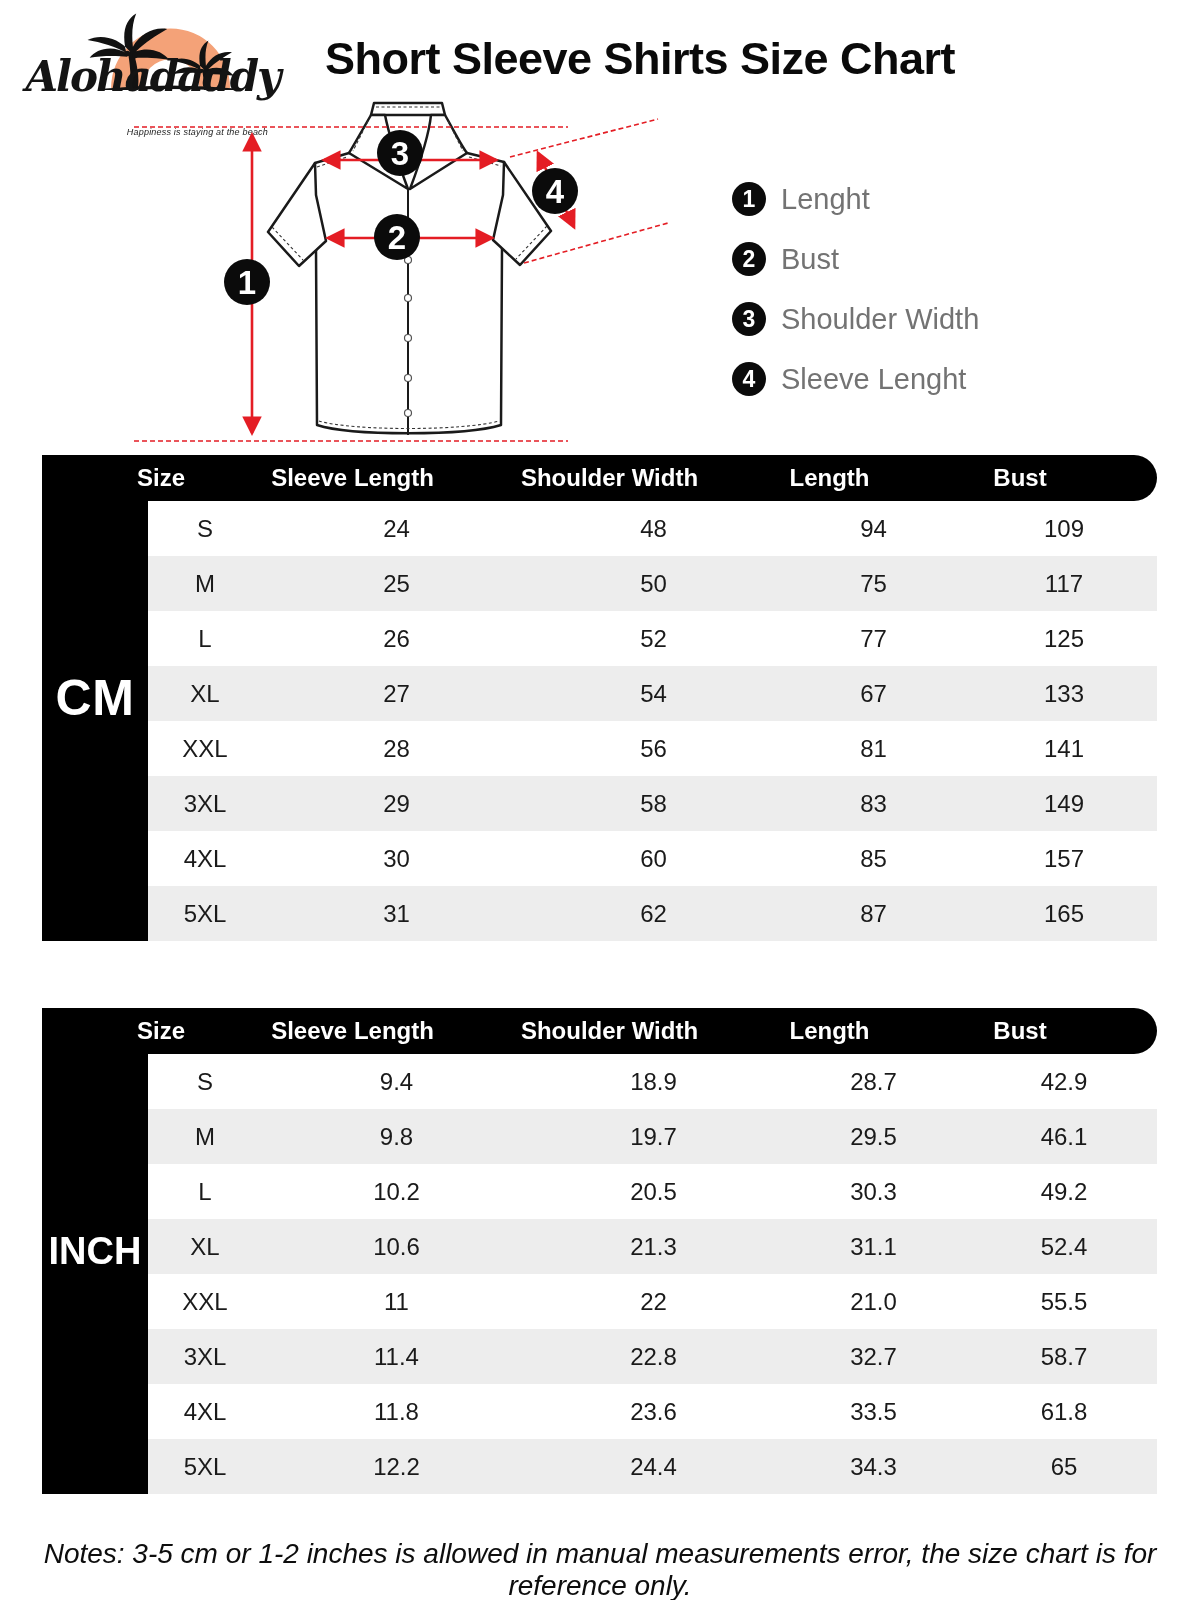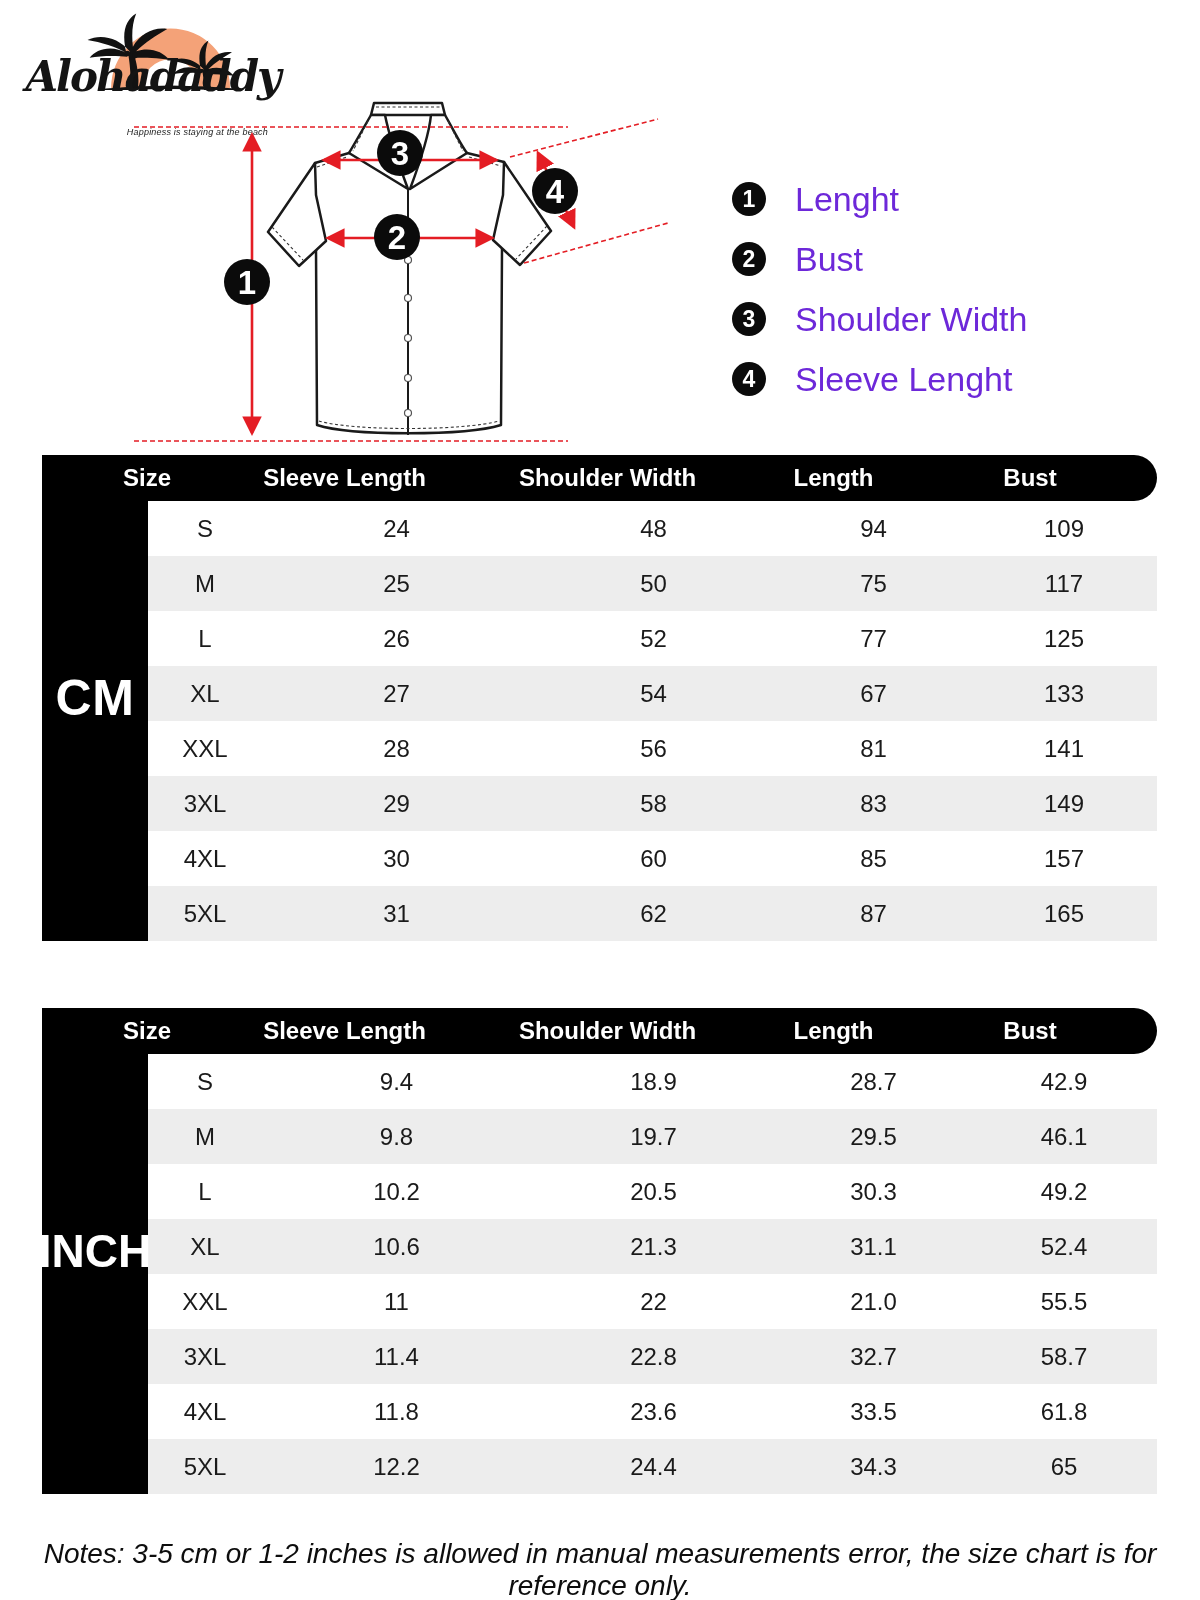--- a/index.html
+++ b/index.html
@@ -21,35 +21,35 @@
 
   
   .diagram { position:absolute; left:120px; top:95px; width:580px; height:362px; }
 
   
   .legend { position:absolute; left:732px; top:180px; width:340px; }
   .legend-item { display:flex; align-items:center; gap:15px; height:38px; margin-bottom:22px; }
   .legend-item:nth-child(3),.legend-item:nth-child(4){ margin-top:4px; }
   .badge { width:34px; height:34px; border-radius:50%; background:#0b0b0b; color:#fff;
     display:flex; align-items:center; justify-content:center; font-size:23px; font-weight:bold; flex:0 0 34px; }
-  .legend-label { font-size:34px; color:#6d28d9;margin-left:14px; }
+  .legend-label { font-size:29px; color:#737373; }
 
   
   .size-table { position:absolute; left:42px; width:1115px; height:486px;
     --cols: 114px 269px 245px 195px 186px; }
   .size-table.cm { top:455px; }
   .size-table.inch { top:1008px; }
   .thead { position:relative; margin-left:0; height:46px; background:#000;
-    border-radius:0 26px 26px 0; padding-left:48px; display:grid;
-    grid-template-columns:var(--cols); align-items:center; z-index:2;gap:6px; }
+    border-radius:0 26px 26px 0; padding-left:62px; display:grid;
+    grid-template-columns:var(--cols); align-items:center; z-index:2; }
   .hcell { text-align:center; color:#fff; font-weight:bold; font-size:24px; }
   .unit-col { position:absolute; left:0; top:0; bottom:0; width:106px; background:#000;
     display:flex; align-items:center; justify-content:center; z-index:1; }
   .unit-label { color:#fff; font-weight:bold; font-size:50px; letter-spacing:0.5px; }
-  .unit-label.small { font-size:46px; letter-spacing:0; }
+  .unit-label.small { font-size:38px; letter-spacing:0; }
   .tbody { margin-left:106px; }
   .trow { display:grid; grid-template-columns:var(--cols); height:55px; align-items:center; background:#fff; }
   .trow.alt { background:#ededed; }
   .tcell { text-align:center; font-size:24px; color:#1a1a1a; }
 
   
   .notes { position:absolute; left:0; top:1538px; width:1200px; text-align:center;
     font-size:28px; color:#0d0d0d;font-style:italic; }
 </style>
 </head>
@@ -69,20 +69,21 @@
       <g transform="translate(120,56) scale(0.82)">
         <path d="M0,2 C-10,-10 -26,-14 -38,-8 C-26,-6 -12,-2 -2,4 C-16,-4 -30,0 -36,8 C-26,6 -12,6 -2,7 C-8,-14 -4,-26 6,-32 C2,-22 2,-12 3,-2 C10,-14 22,-20 34,-18 C24,-12 14,-6 6,2 C18,-2 30,2 36,10 C26,8 14,8 5,8 C8,20 9,30 7,38 L0,38 C2,26 0,12 -1,6 Z" fill="#121212"></path>
         <circle cx="-2" cy="4" r="2.5" fill="#121212"></circle>
           <circle cx="5" cy="6" r="2.5" fill="#121212"></circle>
       </g>
     </svg>
     <div class="brand-name">Alohadaddy</div>
     <div class="brand-tagline">Happiness is staying at the beach</div>
   </div>
 
+  <div class="page-title">Short Sleeve Shirts Size Chart</div>
 
   <svg class="diagram" viewBox="0 0 580 362">
     <defs>
       <marker id="ah" viewBox="0 0 10 10" refX="8.5" refY="5" markerWidth="7.5" markerHeight="7.5" orient="auto-start-reverse">
         <path d="M0,0 L10,5 L0,10 Z" fill="#e41d24"></path>
       </marker>
     </defs>
 
     <g stroke="#1a1a1a" stroke-width="2.5" fill="#fff" stroke-linejoin="round">
       <path d="M195,68 L229,58 L347,58 L384,67 C388,100 388,125 387,140 L382,154 L381,330 C345,341 231,341 197,330 L196,154 L191,140 C190,123 192,98 195,68 Z"></path>

